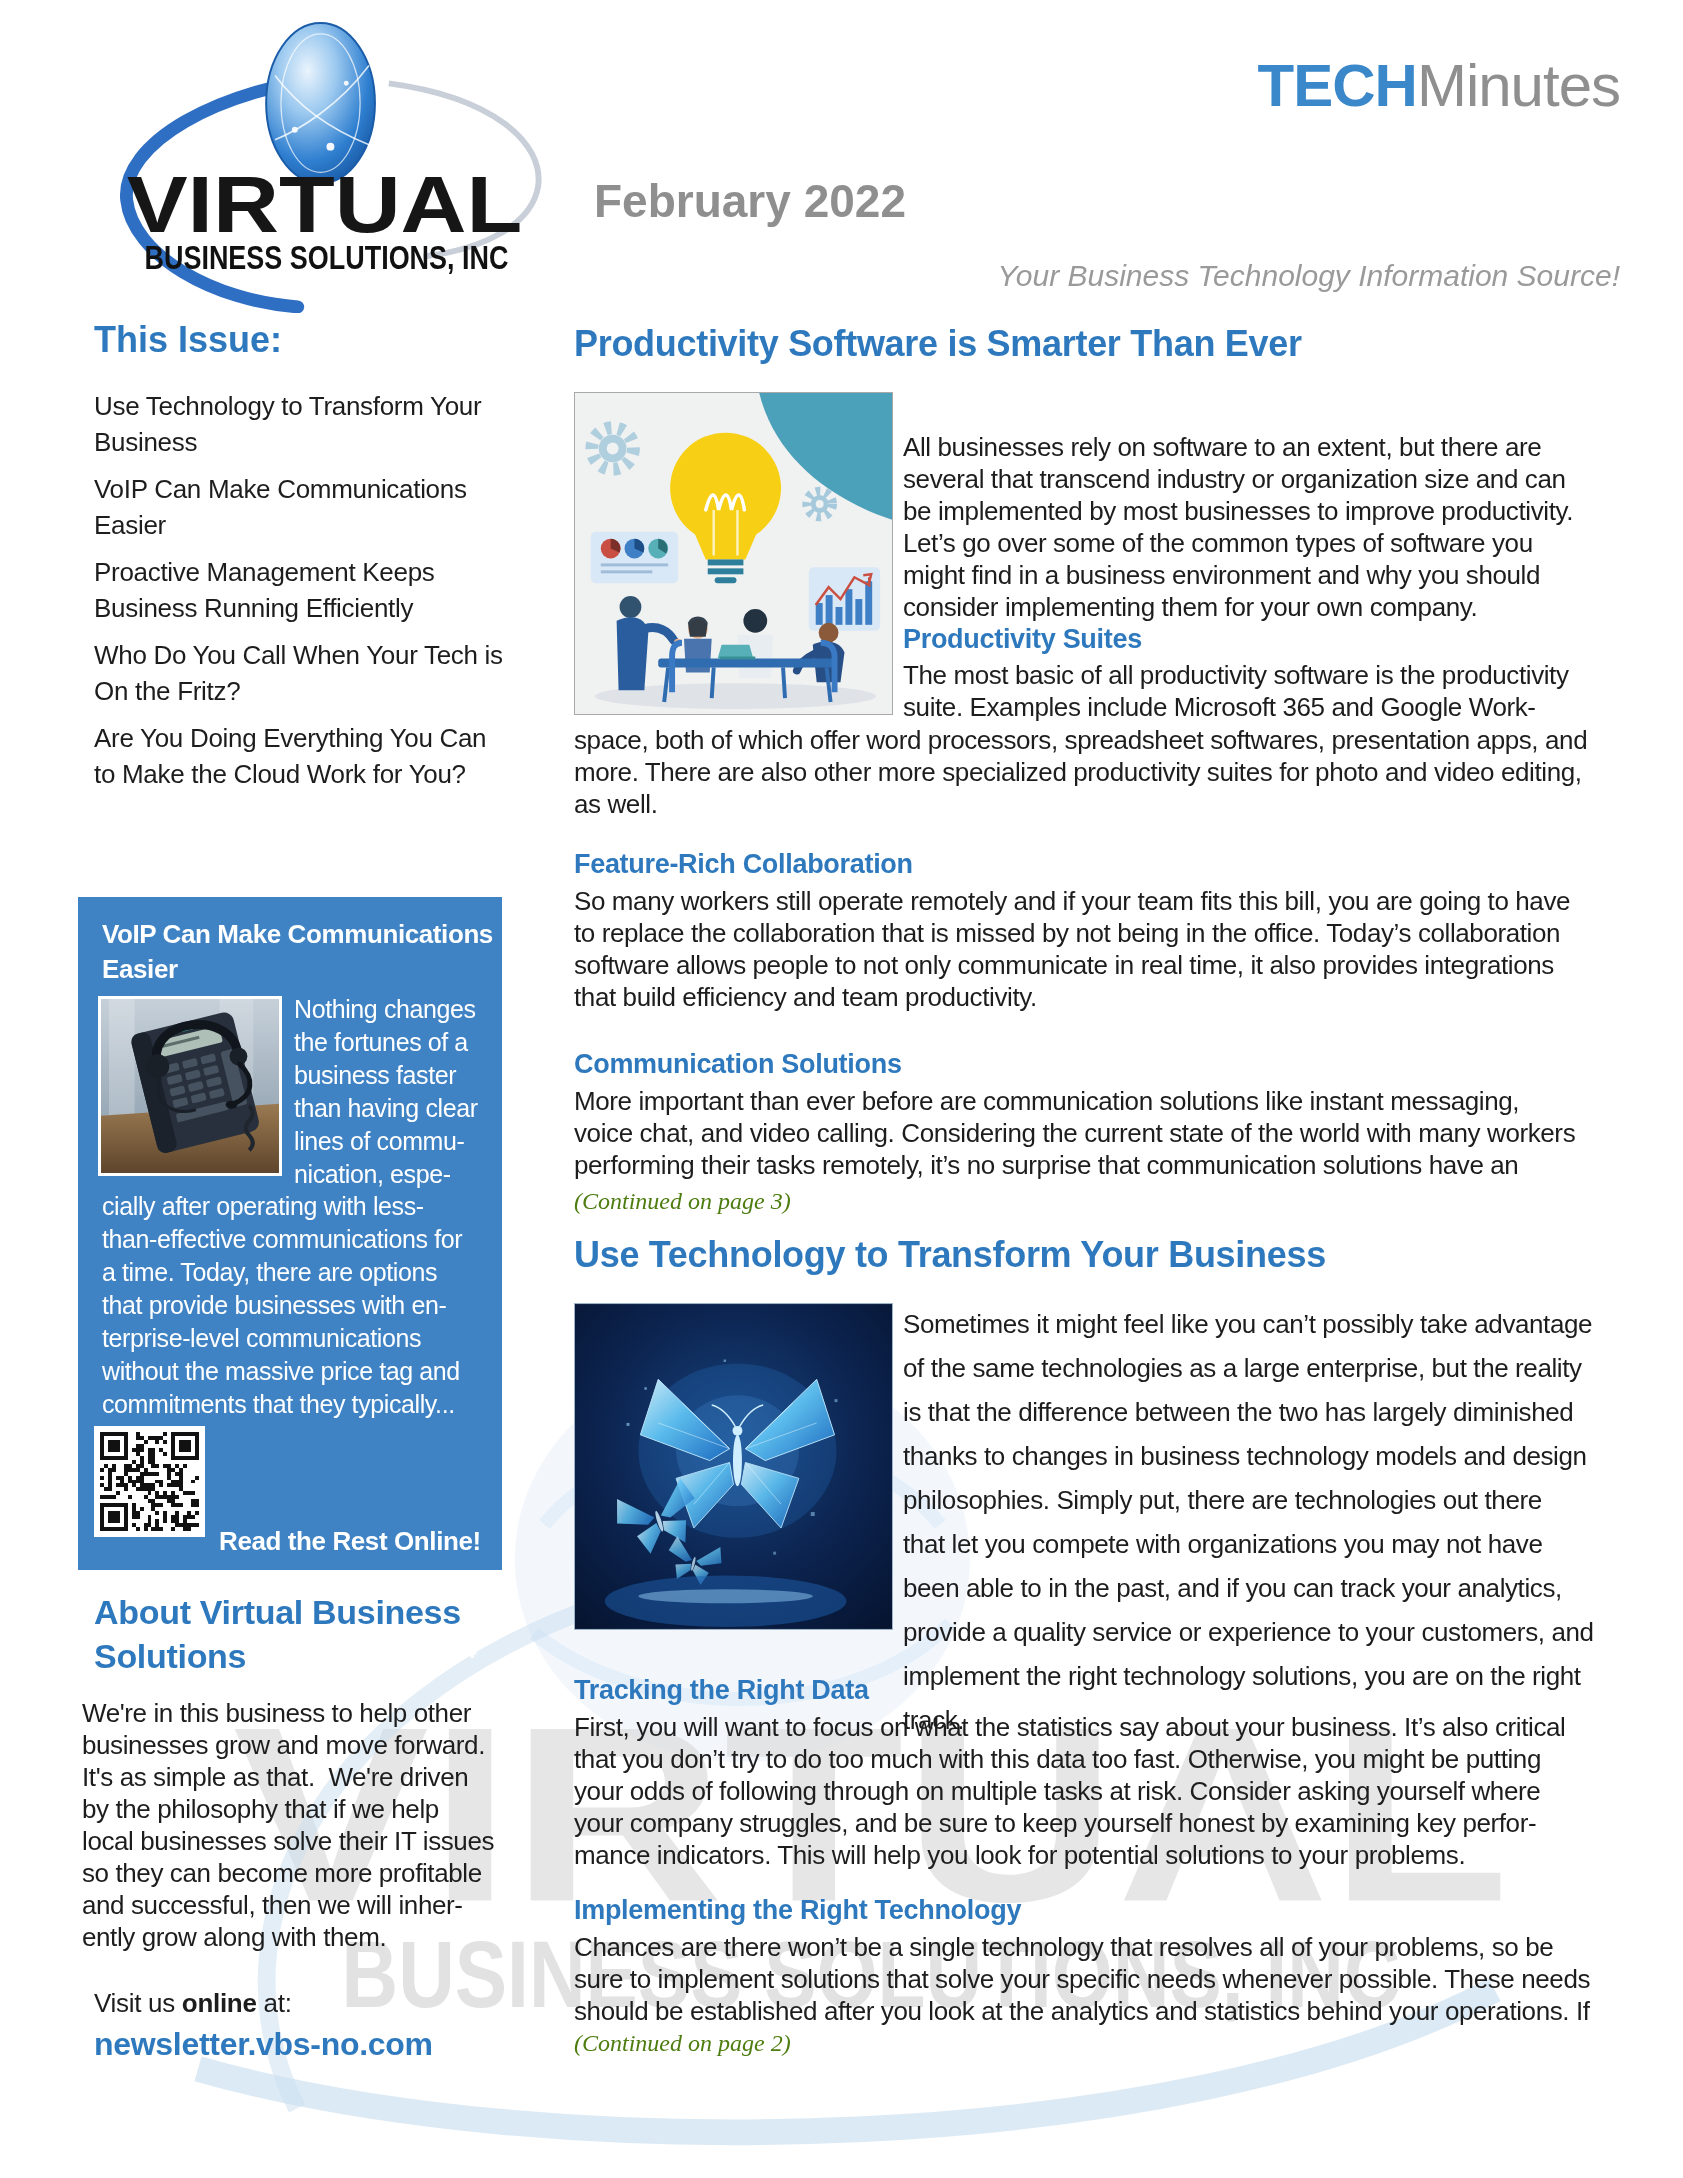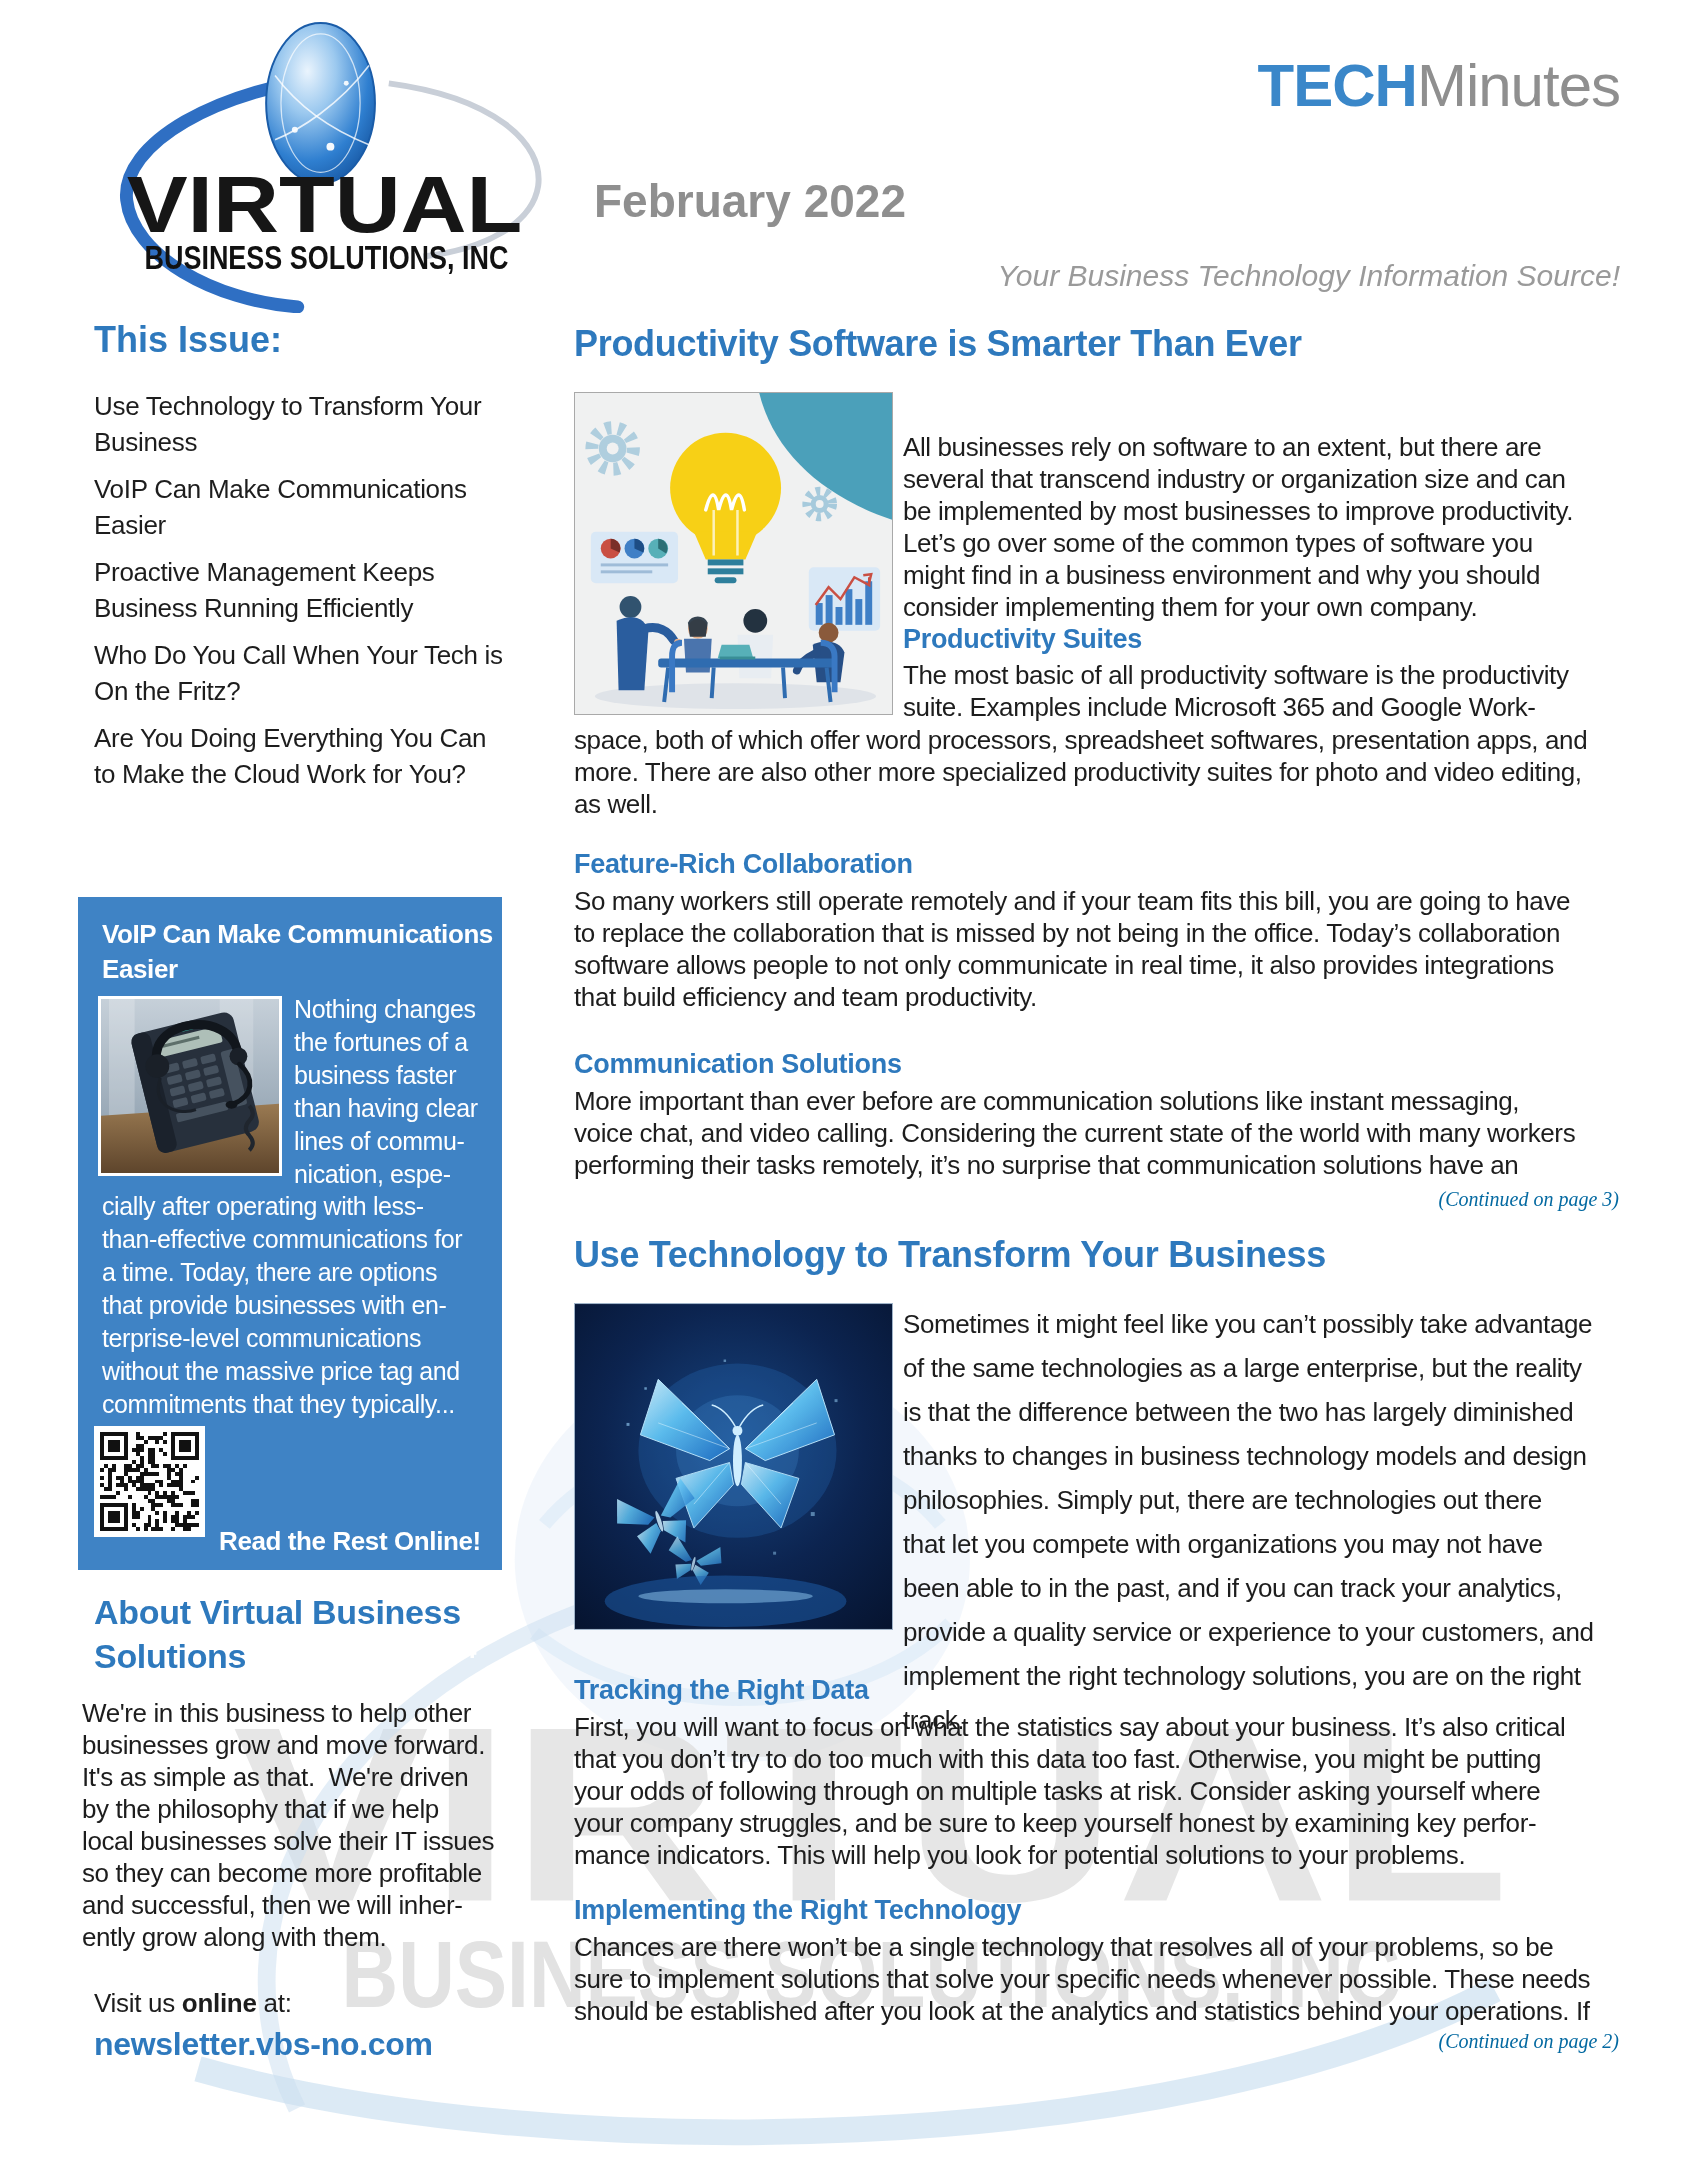--- a/index.html
+++ b/index.html
@@ -4,21 +4,21 @@
 <style>
   html,body{margin:0;padding:0;}
   body{width:1683px;height:2178px;position:relative;background:#ffffff;overflow:hidden;
        font-family:"Liberation Sans","DejaVu Sans",sans-serif;color:#1d1d1d;}
   .abs{position:absolute;z-index:1;}
   .pre{white-space:pre;}
   .body-text{font-size:26px;line-height:32px;letter-spacing:-0.4px;color:#1d1d1d;}
   .subhead{font-size:27px;font-weight:bold;color:#2e79bd;letter-spacing:-0.3px;}
   .headline{font-size:36px;font-weight:bold;color:#2e79bd;letter-spacing:-0.3px;}
   .continued{font-family:"Liberation Serif","DejaVu Serif",serif;font-style:italic;
-             font-size:20px;color:#0369a1;text-align:right;}
+             font-size:24px;color:#4d7c0f;}
   .brand{font-size:60px;letter-spacing:-1px;}
   .brand b{color:#3a87c9;font-weight:bold;}
   .brand span{color:#8f8f8f;font-weight:normal;}
   .date-line{font-size:46px;font-weight:bold;color:#8f8f8f;text-align:left;}
   .tagline{font-size:30px;font-style:italic;color:#9a9a9a;text-align:right;}
   .sidebar-title{font-size:36px;font-weight:bold;color:#2e79bd;}
   .sidebar-item{font-size:26px;line-height:36px;letter-spacing:-0.3px;margin-bottom:11px;white-space:pre;}
   .voip-box{background:#3f83c5;width:424px;height:673px;}
   .voip-box .title{font-size:26px;font-weight:bold;color:#fff;line-height:35px;letter-spacing:-0.4px;}
   .voip-text{font-size:25px;line-height:33px;color:#fff;letter-spacing:-0.4px;}

